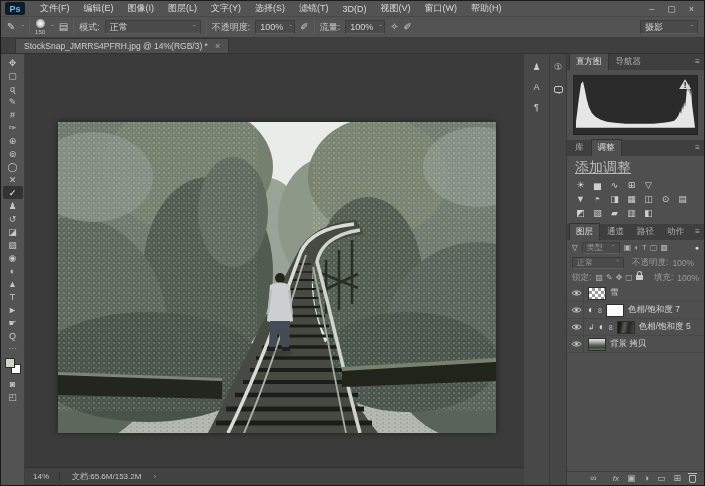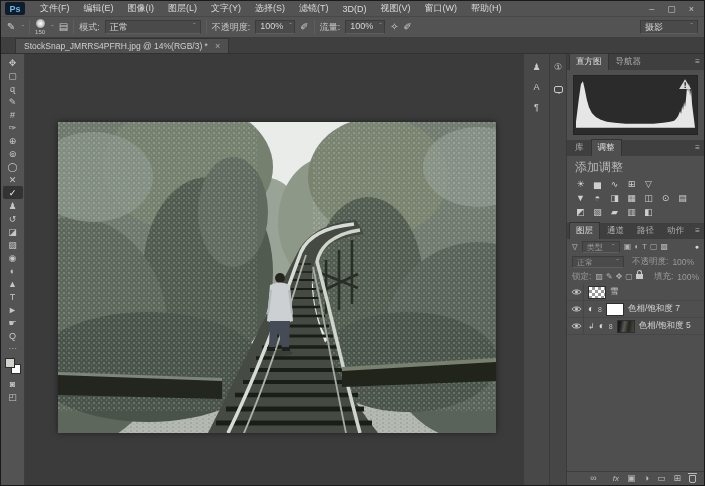--- a/index.html
+++ b/index.html
@@ -15,21 +15,21 @@
 
   
   .optionsbar{height:21px;display:flex;align-items:center;gap:5px;padding:0 6px;background:#535353;border-bottom:1px solid #3e3e3e;}
   .ob-sep{width:1px;height:14px;background:#474747;border-right:1px solid #5e5e5e;}
   .obicon{color:#cccccc;font-size:10px;line-height:10px;}
   .caret{color:#a5a5a5;font-size:8px;margin-left:1px;}
   .brush-preview{display:flex;flex-direction:column;align-items:center;justify-content:center;line-height:6px;}
   .brush-dot{width:9px;height:9px;border-radius:50%;background:radial-gradient(circle,#ffffff 0%,#cfcfcf 45%,#6a6a6a 100%);}
   .brush-size{font-size:6px;color:#c3c3c3;margin-top:1px;}
   .ob-label{font-size:9px;color:#c8c8c8;white-space:nowrap;}
-  .dd{height:14px;background:#4a4a4a;border:1px solid #3c3c3c;border-bottom-color:#5e5e5e;color:#d6d6d6;font-size:9px;display:flex;align-items:flex-start;padding:0 4px;gap:6px;white-space:nowrap;}
+  .dd{height:14px;background:#4a4a4a;border:1px solid #3c3c3c;border-bottom-color:#5e5e5e;color:#d6d6d6;font-size:9px;display:flex;align-items:center;padding:0 4px;gap:6px;white-space:nowrap;}
   .dd i{font-style:normal;color:#9f9f9f;font-size:8px;margin-left:auto;}
   .dd.mode{width:96px;}
   .dd.num{width:40px;}
   .dd.ws{width:58px;}
   .spacer{flex:1;}
 
   
   .tabbar{height:16px;background:#3f3f3f;display:flex;align-items:flex-end;padding-left:14px;border-bottom:1px solid #313131;}
   .doc-tab{height:15px;background:#4f4f4f;color:#cfcfcf;font-size:8.5px;display:flex;align-items:center;gap:7px;padding:0 8px;border:1px solid #333;border-bottom:none;}
   .tab-close{color:#a8a8a8;font-size:9px;}
@@ -64,21 +64,21 @@
   
   .panels{width:137px;background:#4a4a4a;display:flex;flex-direction:column;}
   .phead{height:16px;background:#3f3f3f;display:flex;align-items:flex-end;gap:1px;padding-left:2px;position:relative;flex:none;}
   .ptab{font-size:8.5px;color:#aeaeae;padding:2px 6px;}
   .ptab.active{background:#4f4f4f;color:#e0e0e0;border:1px solid #333;border-bottom:none;text-align:right;}
   .pmenu{position:absolute;right:4px;top:3px;color:#b5b5b5;font-size:8px;}
   .pbody{background:#4f4f4f;flex:none;}
 
   .hist-well{margin:5px 6px;background:#2b2b2b;border:1px solid #242424;}
 
-  .adj-label{font-size:12px;color:#b9b9b9;padding:3px 8px 1px;}
+  .adj-label{font-size:14px;color:#b9b9b9;padding:3px 8px 1px;text-decoration:underline;}
   .adj-row{display:flex;gap:6px;padding:1px 8px;}
   .adj-row span{font-size:9px;color:#cfcfcf;width:11px;text-align:center;line-height:12px;}
 
   .layers-panel{display:flex;flex-direction:column;flex:1;min-height:0;}
   .lrow{display:flex;align-items:center;gap:4px;font-size:8.5px;color:#9a9a9a;padding:0 5px;height:15px;flex:none;}
   .lrow .dd{height:12px;font-size:8px;color:#9a9a9a;}
   .lock-glyphs{display:flex;gap:3px;align-items:center;}
   .lock-glyphs span{font-size:8px;color:#b0b0b0;}
   .layer-list{flex:1;display:flex;flex-direction:column;min-height:0;}
   .layer-row{height:17px;display:flex;align-items:center;gap:4px;padding:0 3px;border-bottom:1px solid #474747;flex:none;}
@@ -294,20 +294,25 @@
             <ellipse cx="222" cy="231" rx="13" ry="3" fill="#000000" opacity="0.15"></ellipse>
             <circle cx="222" cy="156" r="5" fill="#26241f"></circle>
             <path d="M212,163 Q222,158 232,163 L235,199 Q222,204 209,199 Z" fill="#ccd0d2"></path>
             <path d="M213,168 L210,192 M231,168 L234,192" stroke="#b5babd" stroke-width="2" fill="none"></path>
             <path d="M212,199 L211,226 L218,226 L220,206 L224,226 L231,226 L232,199 Z" fill="#454c57"></path>
             <rect x="209" y="225" width="8" height="4" fill="#1e211d"></rect>
             <rect x="224" y="225" width="8" height="4" fill="#1e211d"></rect>
           </g>
         </svg>
       </div>
+      <div class="statusbar">
+        <span class="sb-zoom">14%</span>
+        <span>文档:65.6M/153.2M</span>
+        <span class="sb-ch">›</span>
+      </div>
     </div>
 
     <div class="dockA">
       <span class="dock-btn">♟</span>
       <span class="dock-btn">A</span>
       <span class="dock-btn">¶</span>
     </div>
 
     <div class="dockB">
       <span class="dock-btn">①</span>
@@ -448,20 +453,30 @@
                   <circle cx="6" cy="4" r="1.6" fill="#cccccc"></circle>
                 </svg>
               </span>
             <span class="cliparrow">↲</span>
             <span class="adj-thumb">◐</span>
             <span class="link8">8</span>
             <span class="thumb darkmask"></span>
             <span class="layer-name">色相/饱和度 5</span>
           </div>
 
+          <div class="layer-row">
+            <span class="eye-cell">
+                <svg width="11" height="8" viewBox="0 0 12 8">
+                  <path d="M1,4 C3,1 9,1 11,4 C9,7 3,7 1,4 Z" fill="none" stroke="#cccccc"></path>
+                  <circle cx="6" cy="4" r="1.6" fill="#cccccc"></circle>
+                </svg>
+              </span>
+            <span class="thumb image"></span>
+            <span class="layer-name">背景 拷贝</span>
+          </div>
 
 
         </div>
 
         <div class="layers-bottom">
           <span class="lb-icon">∞</span>
           <span class="lb-icon fx">fx</span>
           <span class="lb-icon">▣</span>
           <span class="lb-icon">◑</span>
           <span class="lb-icon">▭</span>

